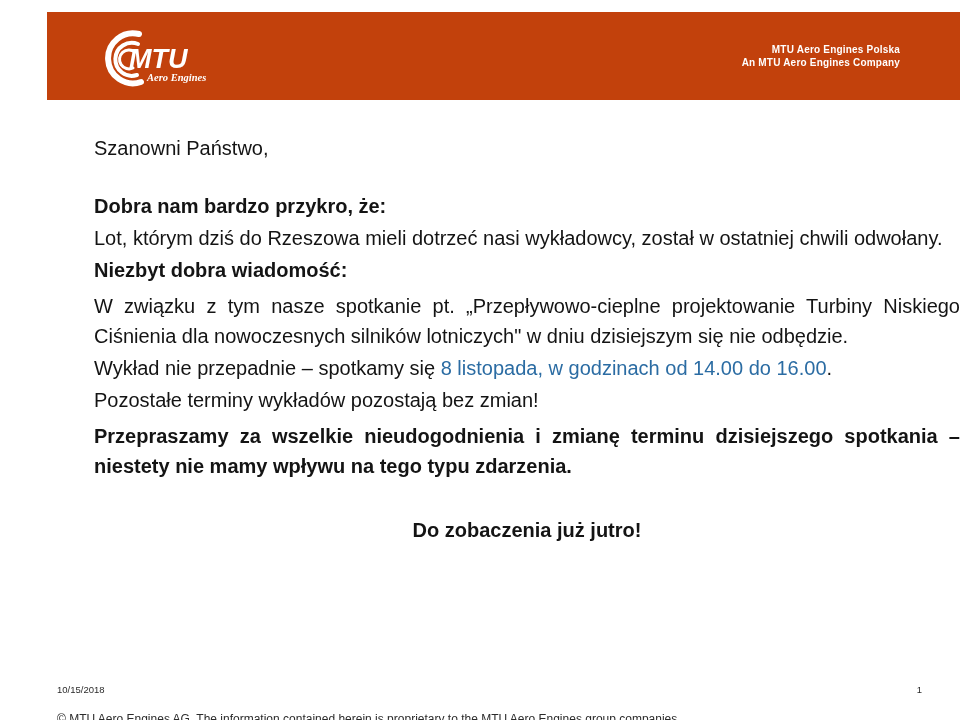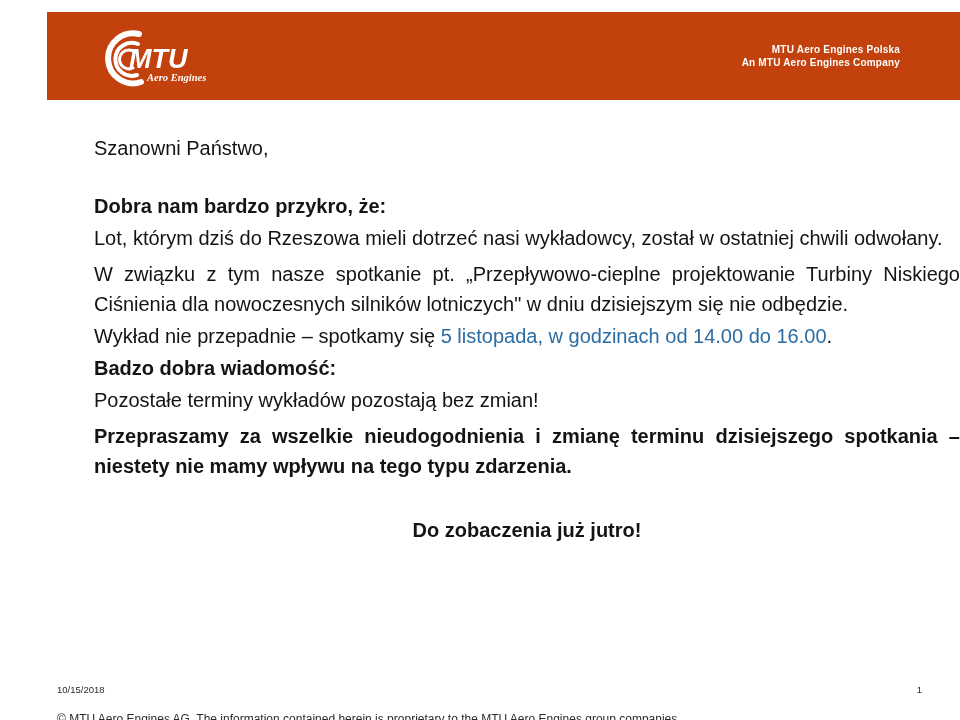--- a/index.html
+++ b/index.html
@@ -105,27 +105,27 @@
     <div>An MTU Aero Engines Company</div>
   </div>
 </div>
 
 <div class="slide-body">
   <p class="greeting">Szanowni Państwo,</p>
 
   <p class="bold">Dobra nam bardzo przykro, że:</p>
   <p class="just">Lot, którym dziś do Rzeszowa mieli dotrzeć nasi wykładowcy, został w ostatniej chwili odwołany.</p>
 
+  <p class="bold">Niezbyt dobra wiadomość:</p>
   <p class="just para-gap">W związku z tym nasze spotkanie pt. „Przepływowo-cieplne projektowanie Turbiny Niskiego Ciśnienia dla nowoczesnych silników lotniczych"  w dniu dzisiejszym się nie odbędzie.</p>
 
   <p>
-    <span>Wykład nie przepadnie – spotkamy się </span><span class="highlight" id="highlight-span" style="color: rgb(43, 108, 163);">5 listopada, w godzinach od 14.00 do 16.00</span><span>.</span>
+    <span>Wykład nie przepadnie – spotkamy się </span><span class="highlight" id="highlight-span" style="color: rgb(43, 108, 163);">8 listopada, w godzinach od 14.00 do 16.00</span><span>.</span>
   </p>
 
-  <p class="bold">Badzo dobra wiadomość:</p>
   <p>Pozostałe terminy wykładów pozostają bez zmian!</p>
 
   <p class="bold just para-gap">Przepraszamy za wszelkie nieudogodnienia i zmianę terminu dzisiejszego spotkania – niestety nie mamy wpływu na tego typu zdarzenia.</p>
 
   <p class="closing">Do zobaczenia już jutro!</p>
 </div>
 
 <div class="footer-date">10/15/2018</div>
 <div class="footer-page">1</div>
 <div class="footer-copyright">© MTU Aero Engines AG. The information contained herein is proprietary to the MTU Aero Engines group companies.</div>

